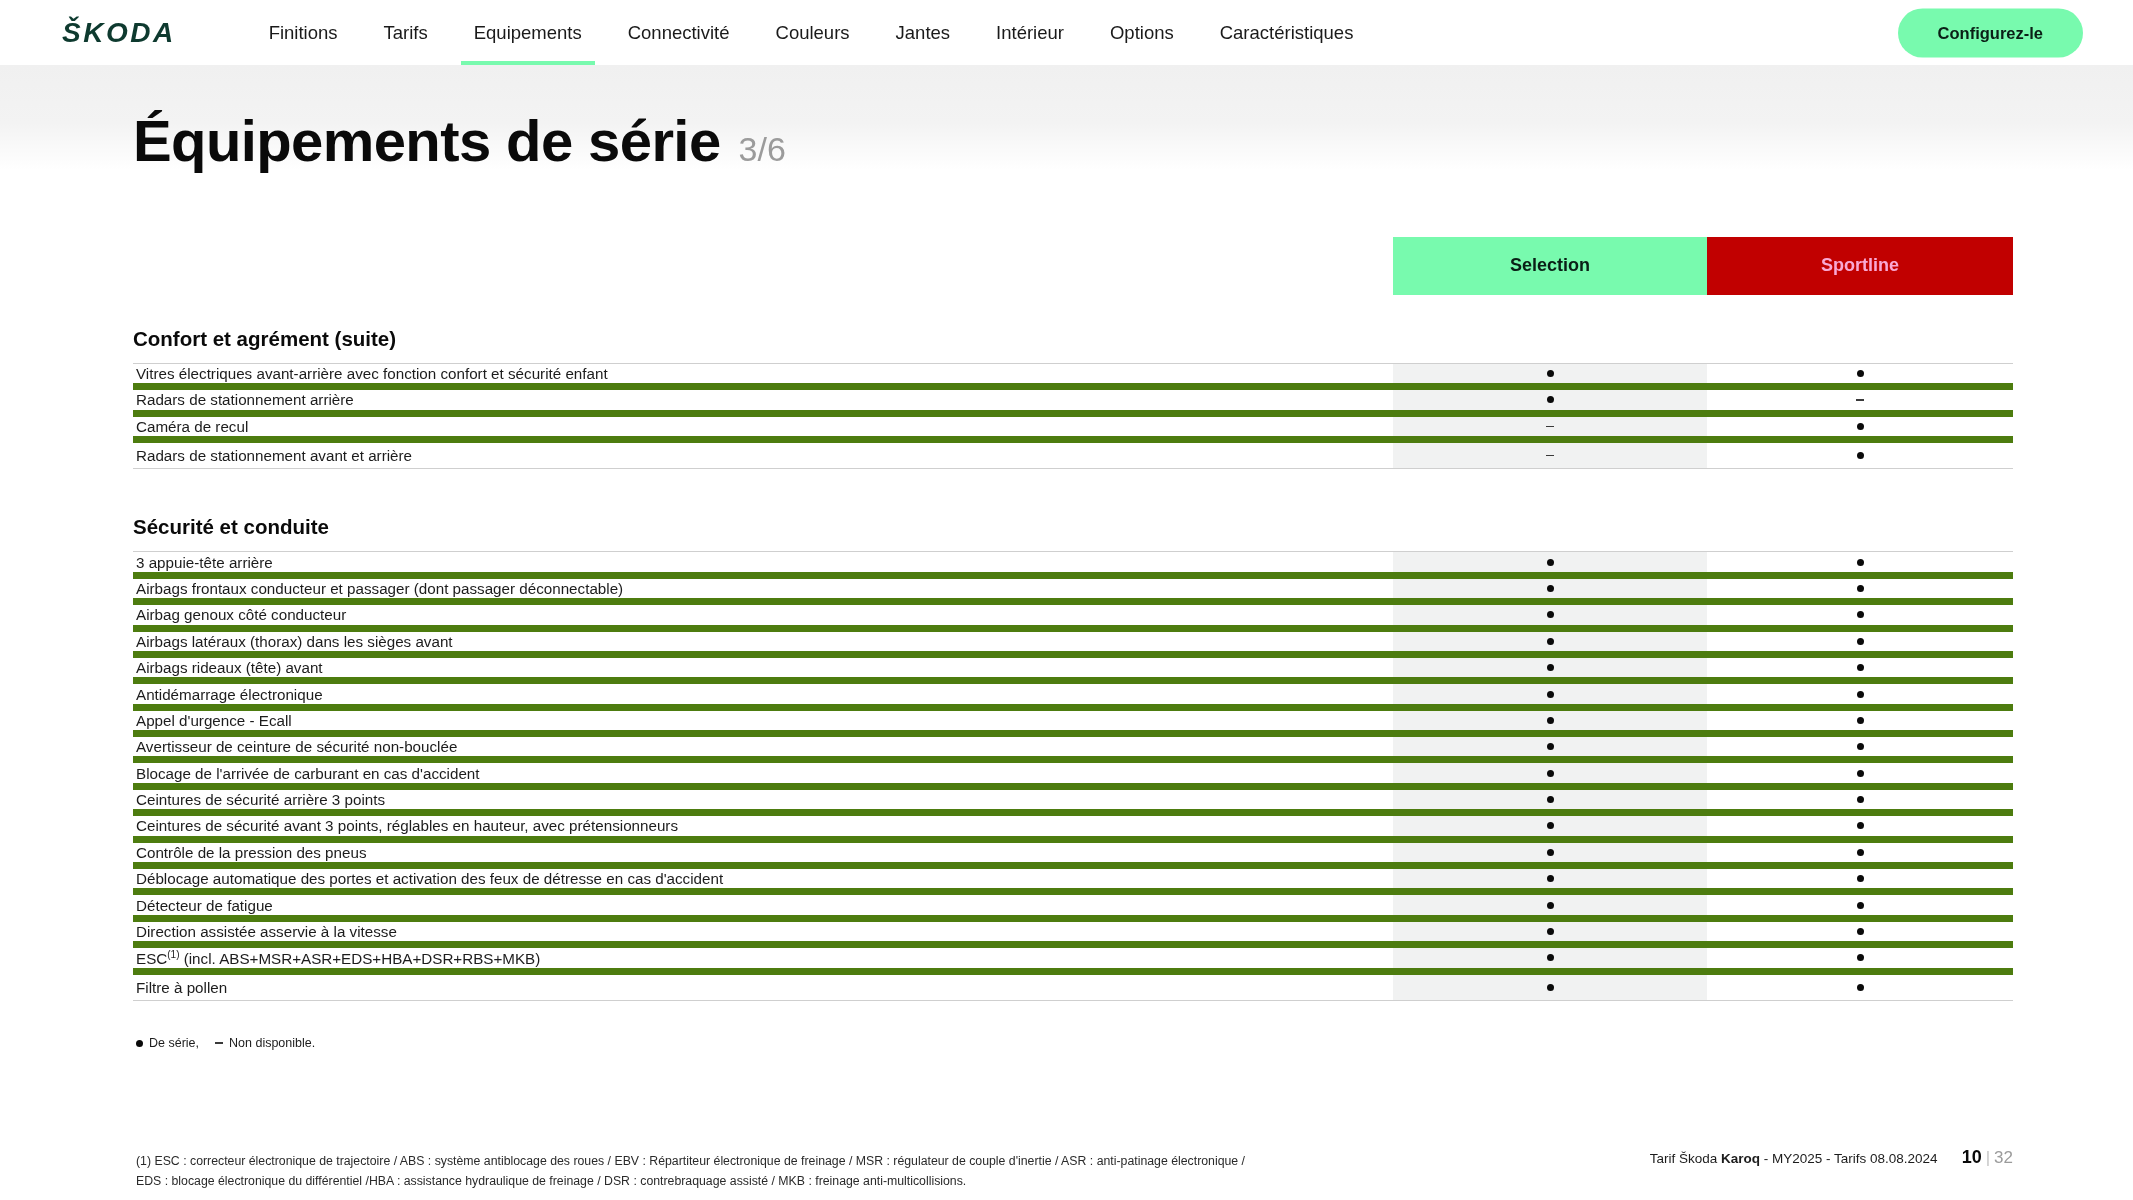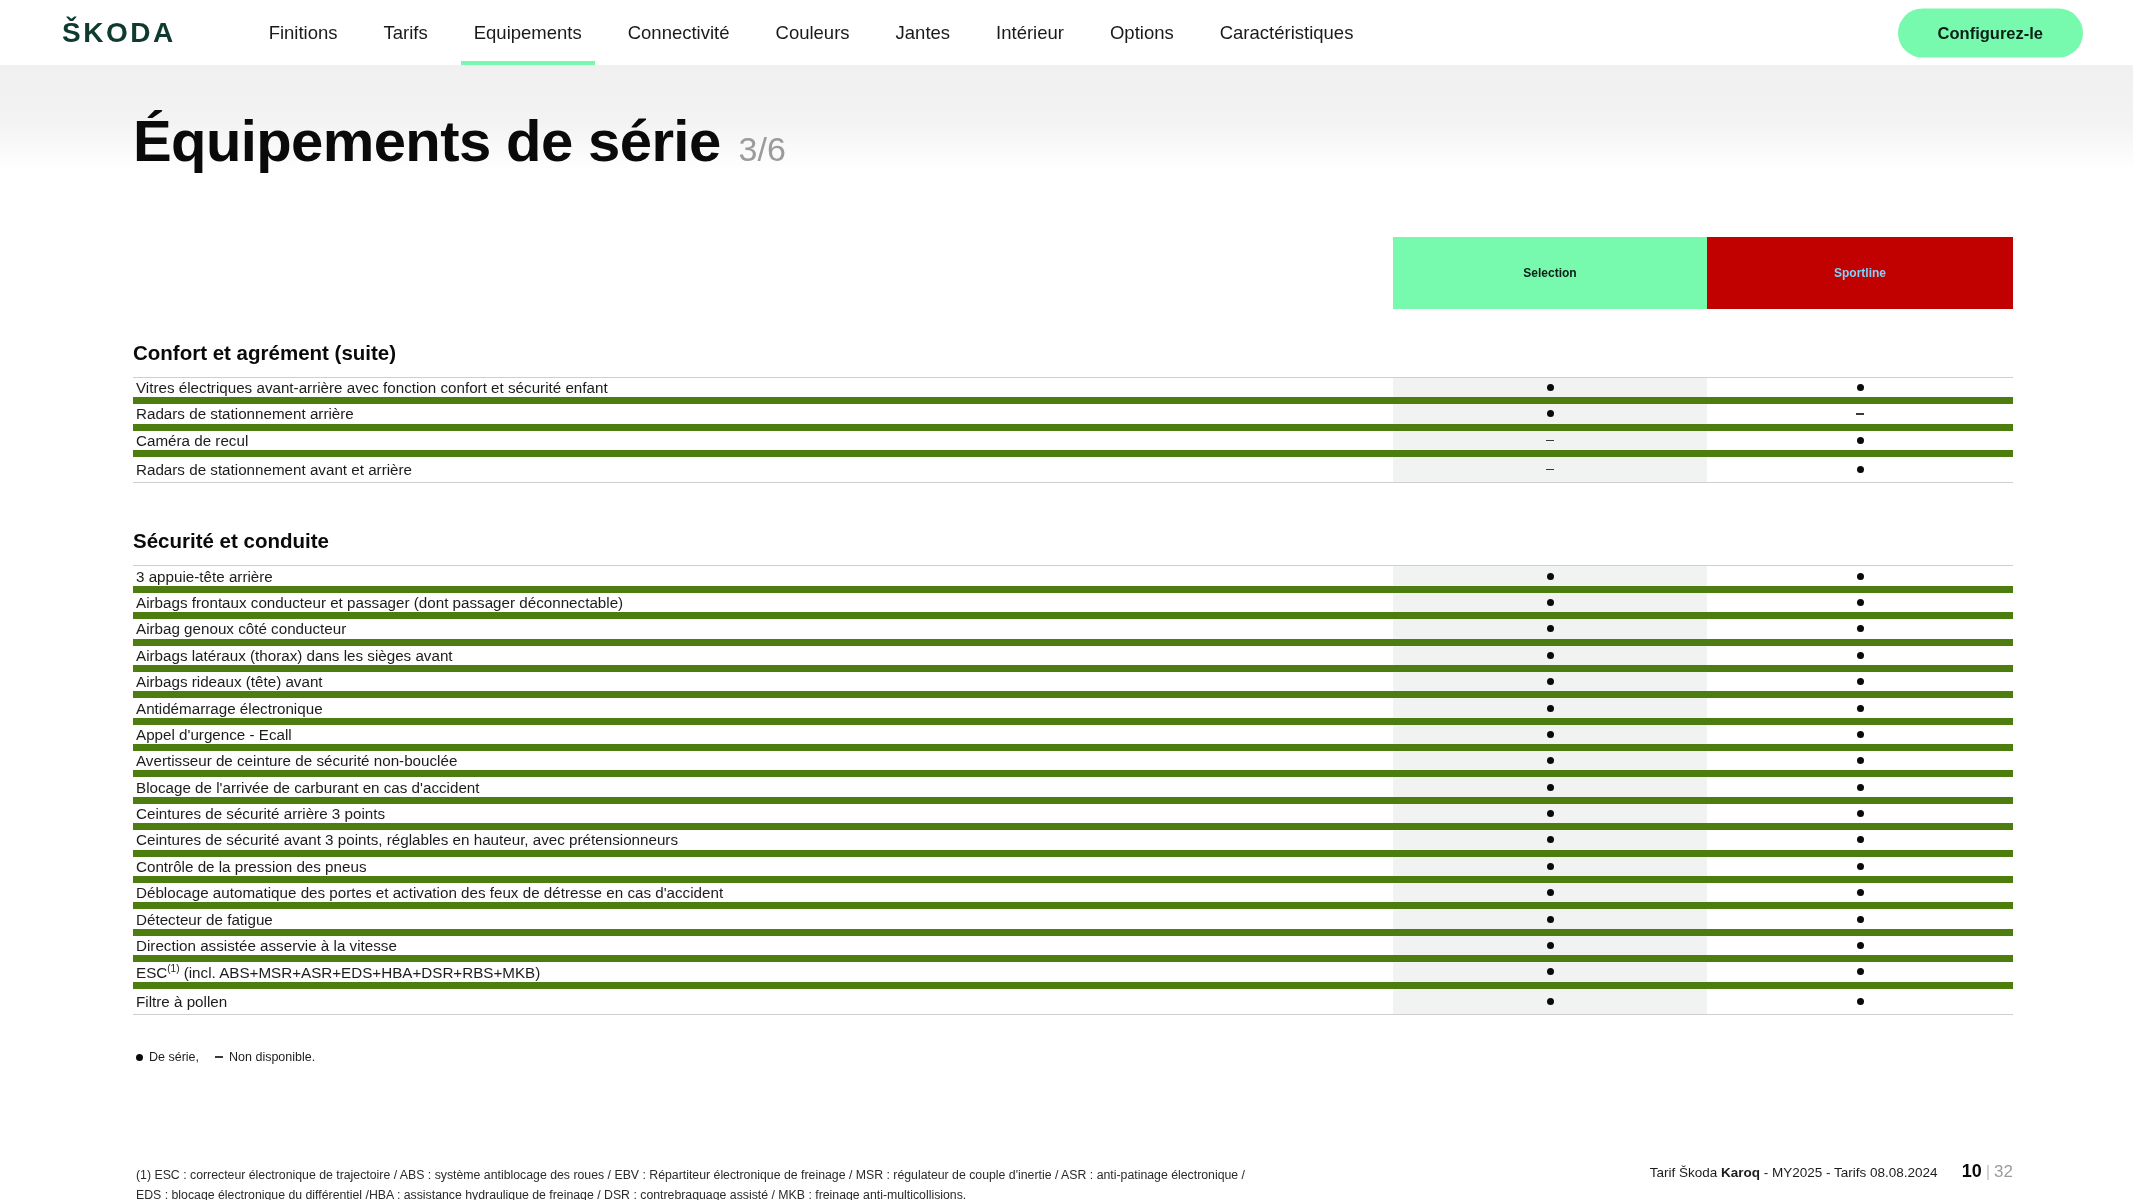--- a/index.html
+++ b/index.html
@@ -22,20 +22,21 @@
     z-index: 5;
   }
   .logo {
     font-size: 28px;
     font-weight: 700;
     letter-spacing: 2.5px;
     color: #0e3a2f;
     line-height: 1;
     margin-right: 70px;
     user-select: none;
+    font-style: italic;
   }
   .navitems {
     display: flex;
     align-items: center;
     height: 58px;
     gap: 0px;
   }
   .navitem {
     position: relative;
     font-size: 18.5px;
@@ -114,29 +115,29 @@
     margin-top: 64px;
     padding: 0 120px 0 133px;
   }
 
   .colheads {
     display: flex;
     justify-content: flex-end;
     margin-bottom: 16px;
   }
   .colhead {
-    height: 72px;
+    height: 58px;
     display: flex;
     align-items: center;
     justify-content: center;
-    font-size: 12px;
+    font-size: 18px;
     font-weight: 700;
   }
   .colhead.selection { width: 314px; background: #78faae; color: #0a1f16; }
-  .colhead.sportline { width: 306px; background: #c10000; color: #7dd3fc; }
+  .colhead.sportline { width: 306px; background: #c10000; color: #f9a8d4; }
 
   .section { margin-bottom: 16px; }
   .section-title {
     font-size: 20.5px;
     font-weight: 700;
     color: #0a0a0a;
     padding: 16px 0 12px 0;
   }
   .section + .section .section-title { padding-top: 30px; }
 

